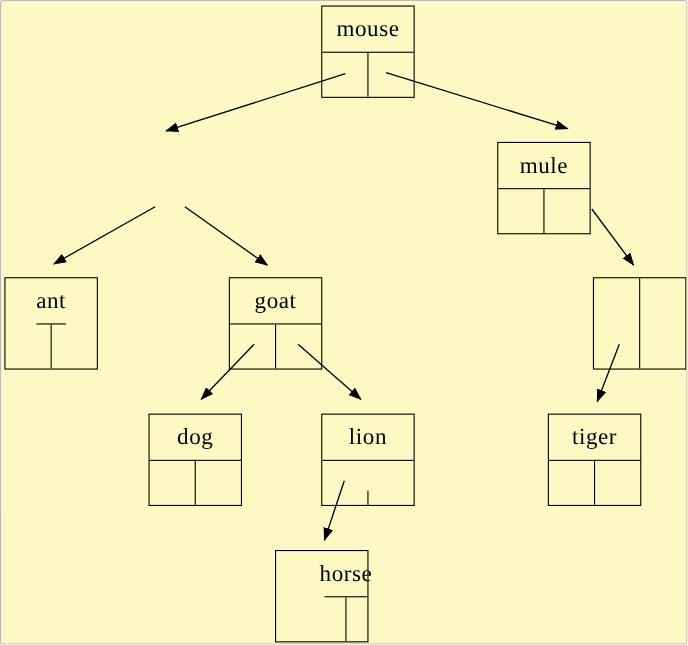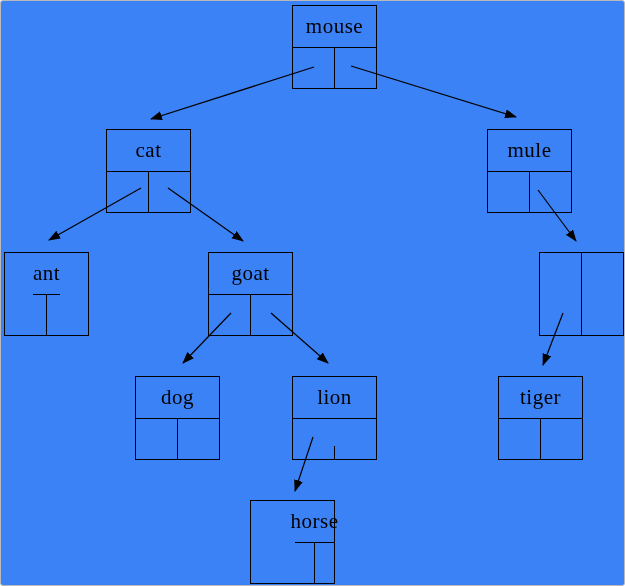--- a/index.html
+++ b/index.html
@@ -5,21 +5,21 @@
   html, body {
     margin: 0;
     padding: 0;
     background: #ffffff;
   }
   .frame {
     position: relative;
     width: 625px;
     height: 586px;
     box-sizing: border-box;
-    background: #3b82f6;
+    background: #fef9c3;
     border: 1px solid #b9b9b9;
     border-radius: 3px;
     overflow: hidden;
     font-family: "Liberation Serif", "DejaVu Serif", serif;
   }
   .edges-layer {
     position: absolute;
     left: 0;
     top: 0;
     width: 625px;
@@ -85,28 +85,21 @@
       <line x1="562" y1="312" x2="542" y2="364" marker-end="url(#arrowhead)"></line>
     </svg>
 
 <div class="node" style="left: 291px; top: 4px;">
       <div class="node-label">mouse</div>
       <div class="node-cells">
         <div class="cell"></div>
         <div class="cell cell-right"></div>
       </div>
     </div>
-    <div class="node" style="left: 105px; top: 128px;">
-      <div class="node-label">cat</div>
-      <div class="node-cells">
-        <div class="cell"></div>
-        <div class="cell cell-right"></div>
-      </div>
-    </div>
-    <div class="node" style="left: 486px; top: 128px;">
+    <div class="node" style="left: 451px; top: 128px;">
       <div class="node-label">mule</div>
       <div class="node-cells">
         <div class="cell"></div>
         <div class="cell cell-right"></div>
       </div>
     </div>
     <div class="node" style="left: 3px; top: 251px; align-items: center;">
       <div class="node-label">ant</div>
       <div class="node-cells">
         <div class="cell"></div>

